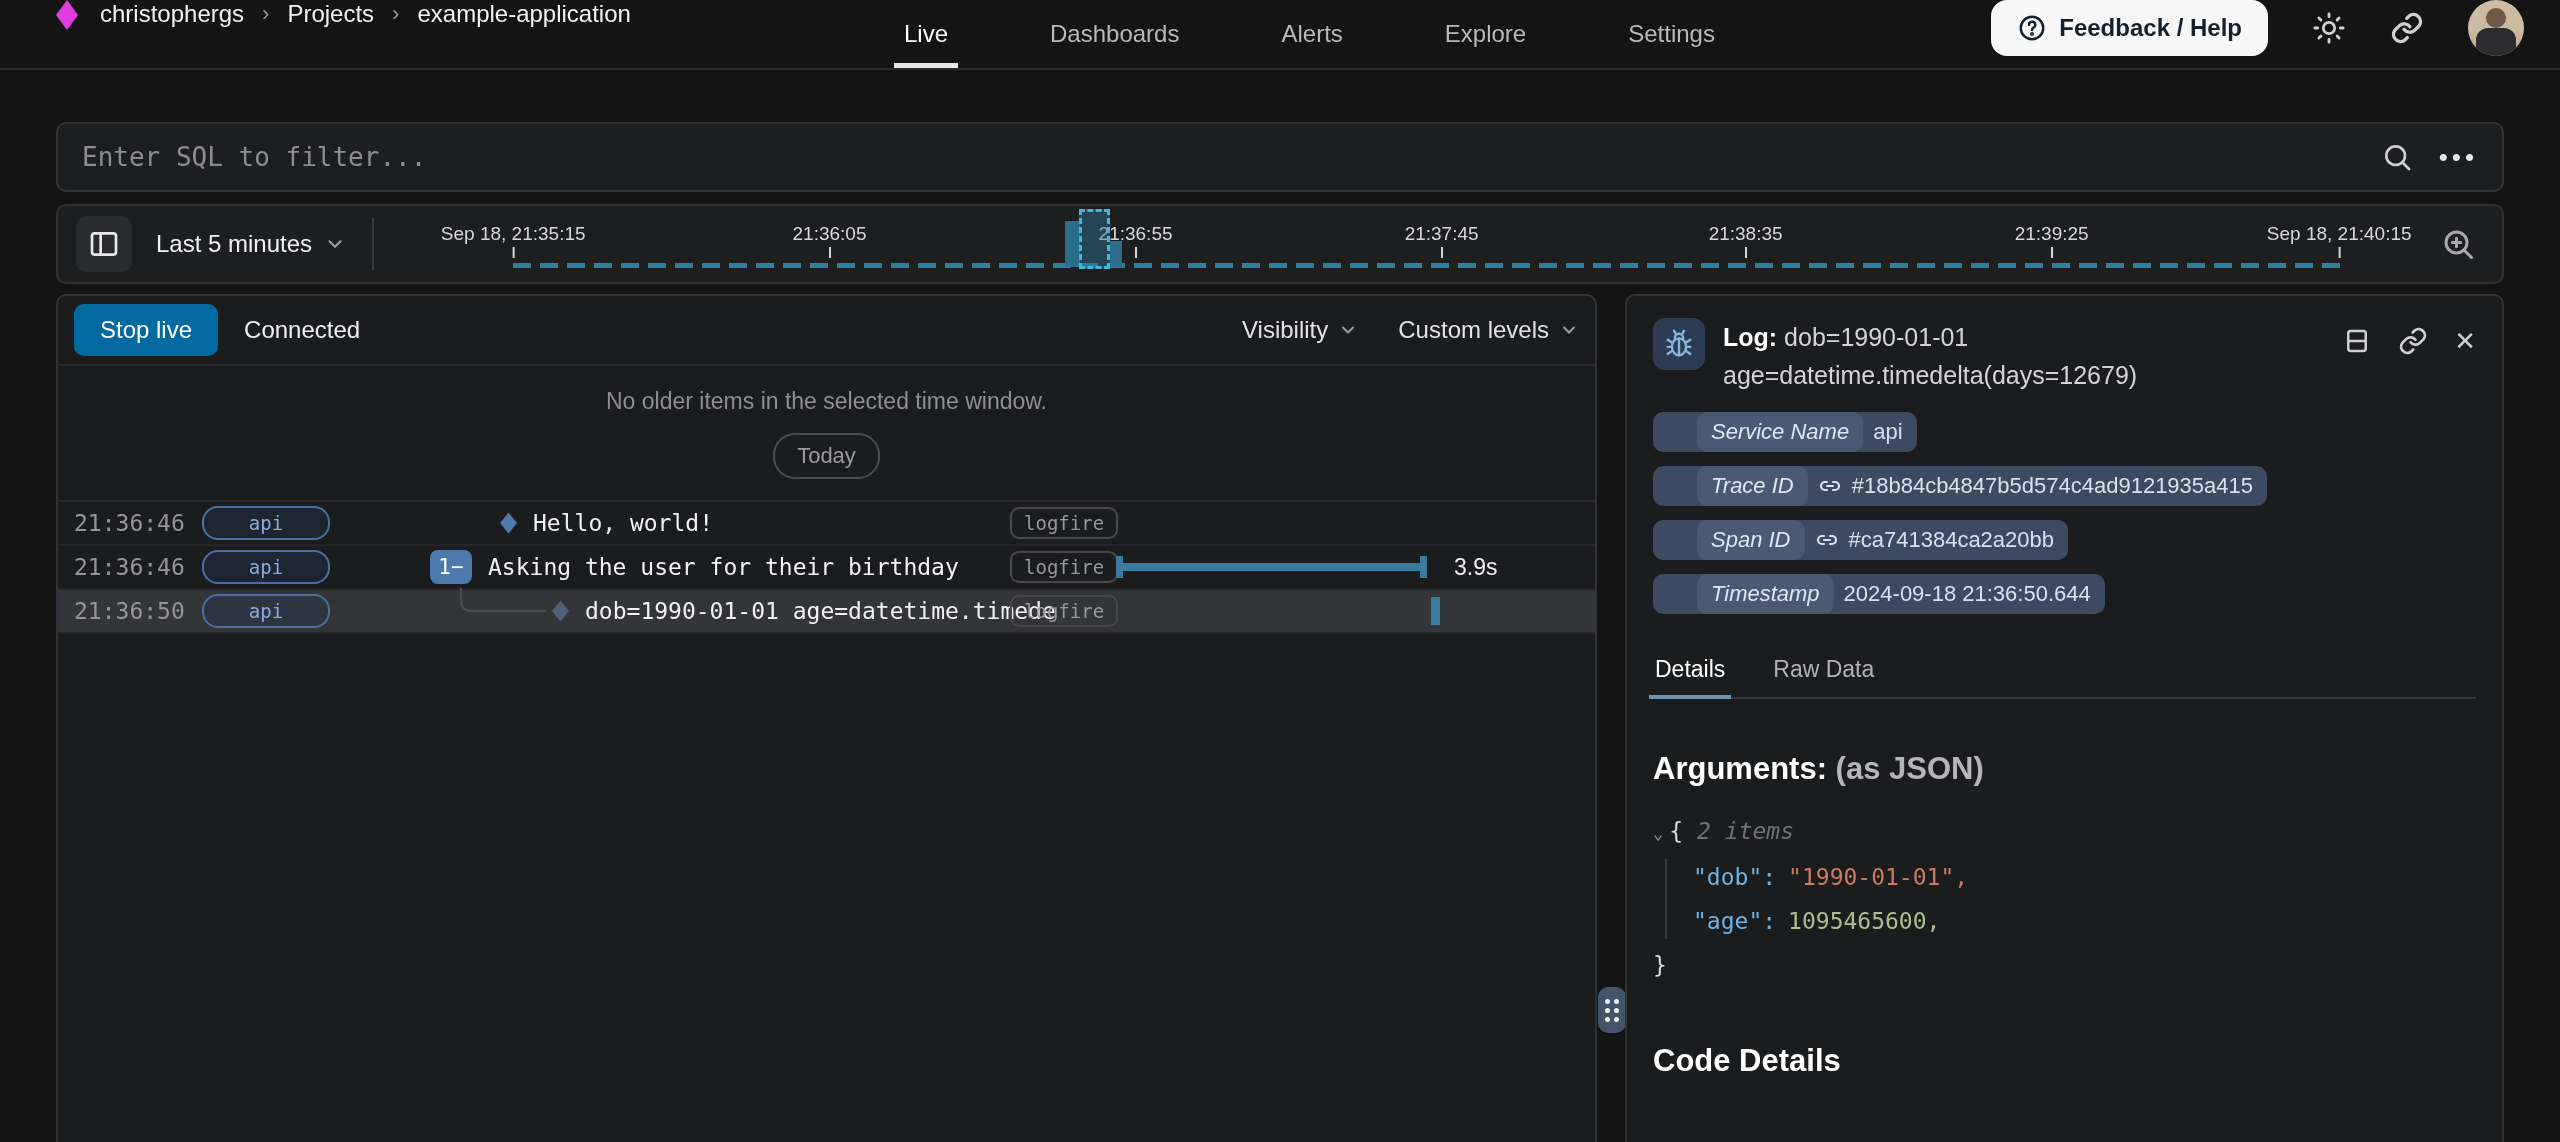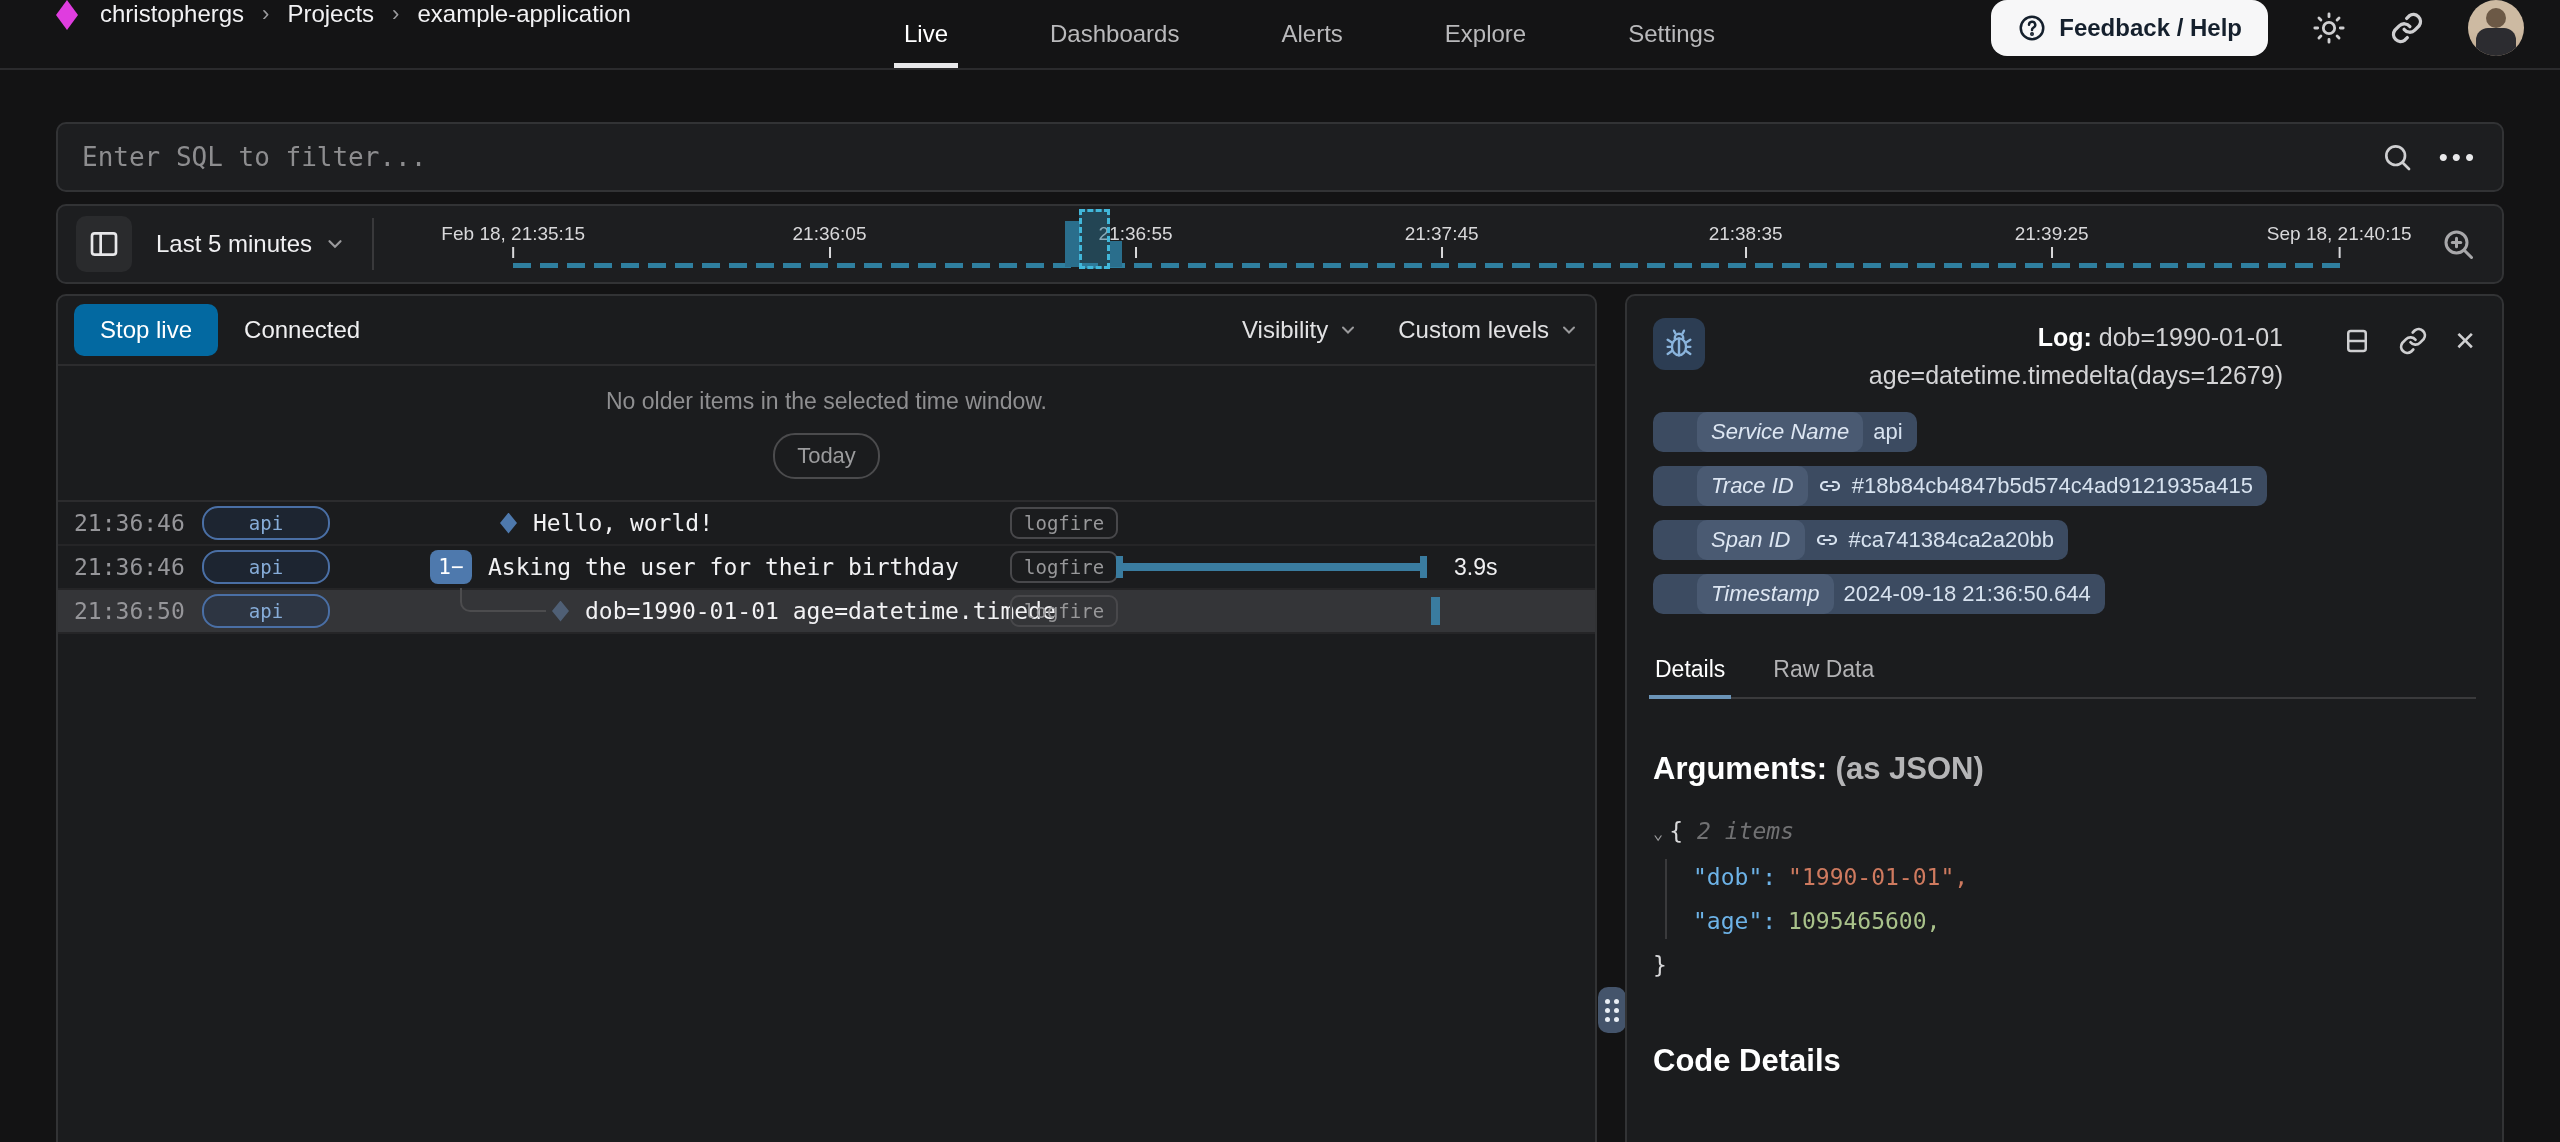--- a/index.html
+++ b/index.html
@@ -127,21 +127,21 @@
     width:7px; background:#3a7ca0; }
   .dur-bar::before { left:0; } .dur-bar::after { right:0; }
   .dur-line { position:absolute; left:0; right:0; top:50%; height:8px;
     transform:translateY(-50%); background:#3a7ca0; }
   .dur-label { position:absolute; left:1396px; top:50%; transform:translateY(-50%);
     font-size:23px; color:#f0f0f2; }
   .point-tick { position:absolute; left:1373px; top:50%; transform:translateY(-50%);
     width:9px; height:28px; background:#3a7ca0; }
 
   
-  .detail-head { display:flex; padding:22px 0 8px 0;text-align:right; }
+  .detail-head { display:flex; padding:22px 0 8px 0; }
   .bug-box { width:52px; height:52px; border-radius:12px; background:#2c3d53;
     color:#8ab4dc; display:flex; align-items:center; justify-content:center;
     flex:0 0 52px; }
   .detail-title { margin-left:18px; font-size:25px; line-height:38px; color:#d4d4d6;
     max-width:560px; }
   .detail-title b { color:#ffffff; }
   .head-icons { margin-left:auto; display:flex; gap:26px; color:#e4e4e6;
     padding-top:6px; }
   .head-icons .icon-btn { height:34px; }
   .x-icon { font-size:26px; line-height:34px; }
@@ -251,21 +251,21 @@
   <div class="range-select">
     <span>Last 5 minutes</span>
     <svg width="22" height="22" viewBox="0 0 24 24" fill="none" stroke="currentColor" stroke-width="2.4" stroke-linecap="round">
         <polyline points="6 9 12 15 18 9"></polyline>
       </svg>
   </div>
   <div class="time-divider"></div>
   <div class="track">
     <div class="dash-line"></div>
     <div class="tick" style="left:7.8%">
-        <span class="tick-label">Feb 18, 21:35:15</span>
+        <span class="tick-label">Sep 18, 21:35:15</span>
         <span class="tick-line"></span>
       </div>
     <div class="tick" style="left:23.2%">
         <span class="tick-label">21:36:05</span>
         <span class="tick-line"></span>
       </div>
     <div class="tick" style="left:38.1%">
         <span class="tick-label">21:36:55</span>
         <span class="tick-line"></span>
       </div>

